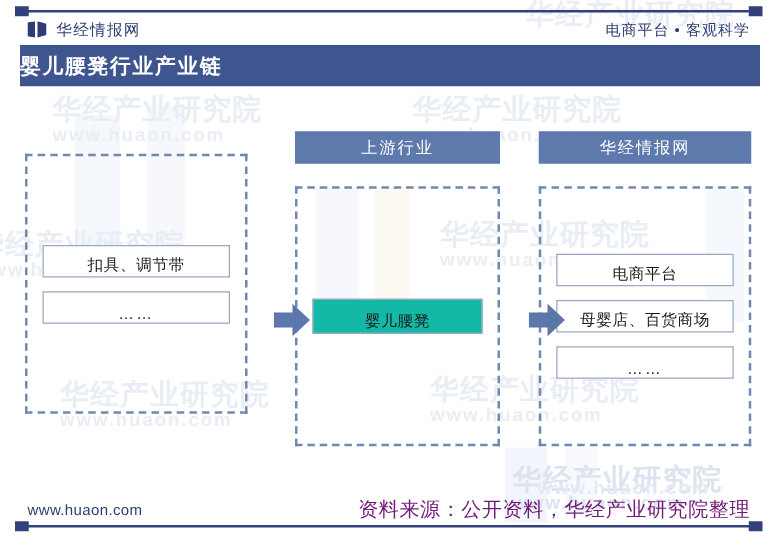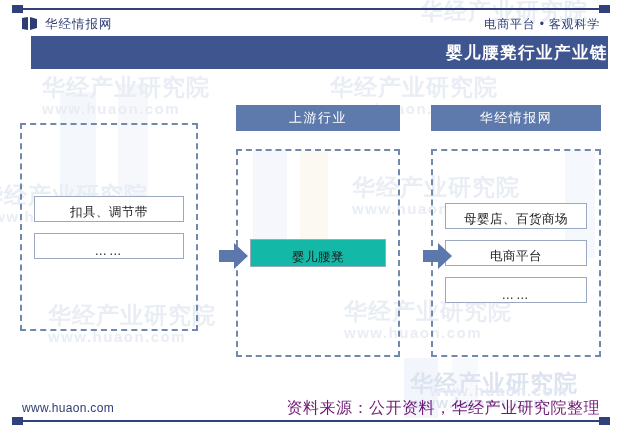--- a/index.html
+++ b/index.html
@@ -94,29 +94,29 @@
   }
   .brand-slogan {
     font-size: 12px;
     color: #2d3d73;
     letter-spacing: 0.8px;
   }
 
   
   .titlebar {
     position: absolute;
-    left: 31px;
+    left: 16px;
     right: 14px;
     top: 36px;
     height: 33px;
     background: #3f558f;
     z-index: 3;
     display: flex;
     align-items: center;
-    justify-content: flex-end;
+    justify-content: flex-start;
   }
   .titlebar .title-text {
     color: #ffffff;
     font-size: 16.5px;
     font-weight: bold;
     letter-spacing: 1.5px;
   }
 
   
   .columns {
@@ -317,24 +317,24 @@
         </div>
       </div>
     </div>
 
     <div class="col col-down">
       <div class="col-head">
         <span>华经情报网</span>
       </div>
       <div class="col-body">
         <div class="node">
+          <span>电商平台</span>
+        </div>
+        <div class="node">
           <span>母婴店、百货商场</span>
-        </div>
-        <div class="node">
-          <span>电商平台</span>
         </div>
         <div class="node dots">
           <span>……</span>
         </div>
       </div>
     </div>
 
     <svg class="arrow arrow-1" viewBox="0 0 30 28">
       <path d="M0 8 L15 8 L15 1 L29 14 L15 27 L15 20 L0 20 Z" fill="#5b77ab"></path>
     </svg>

